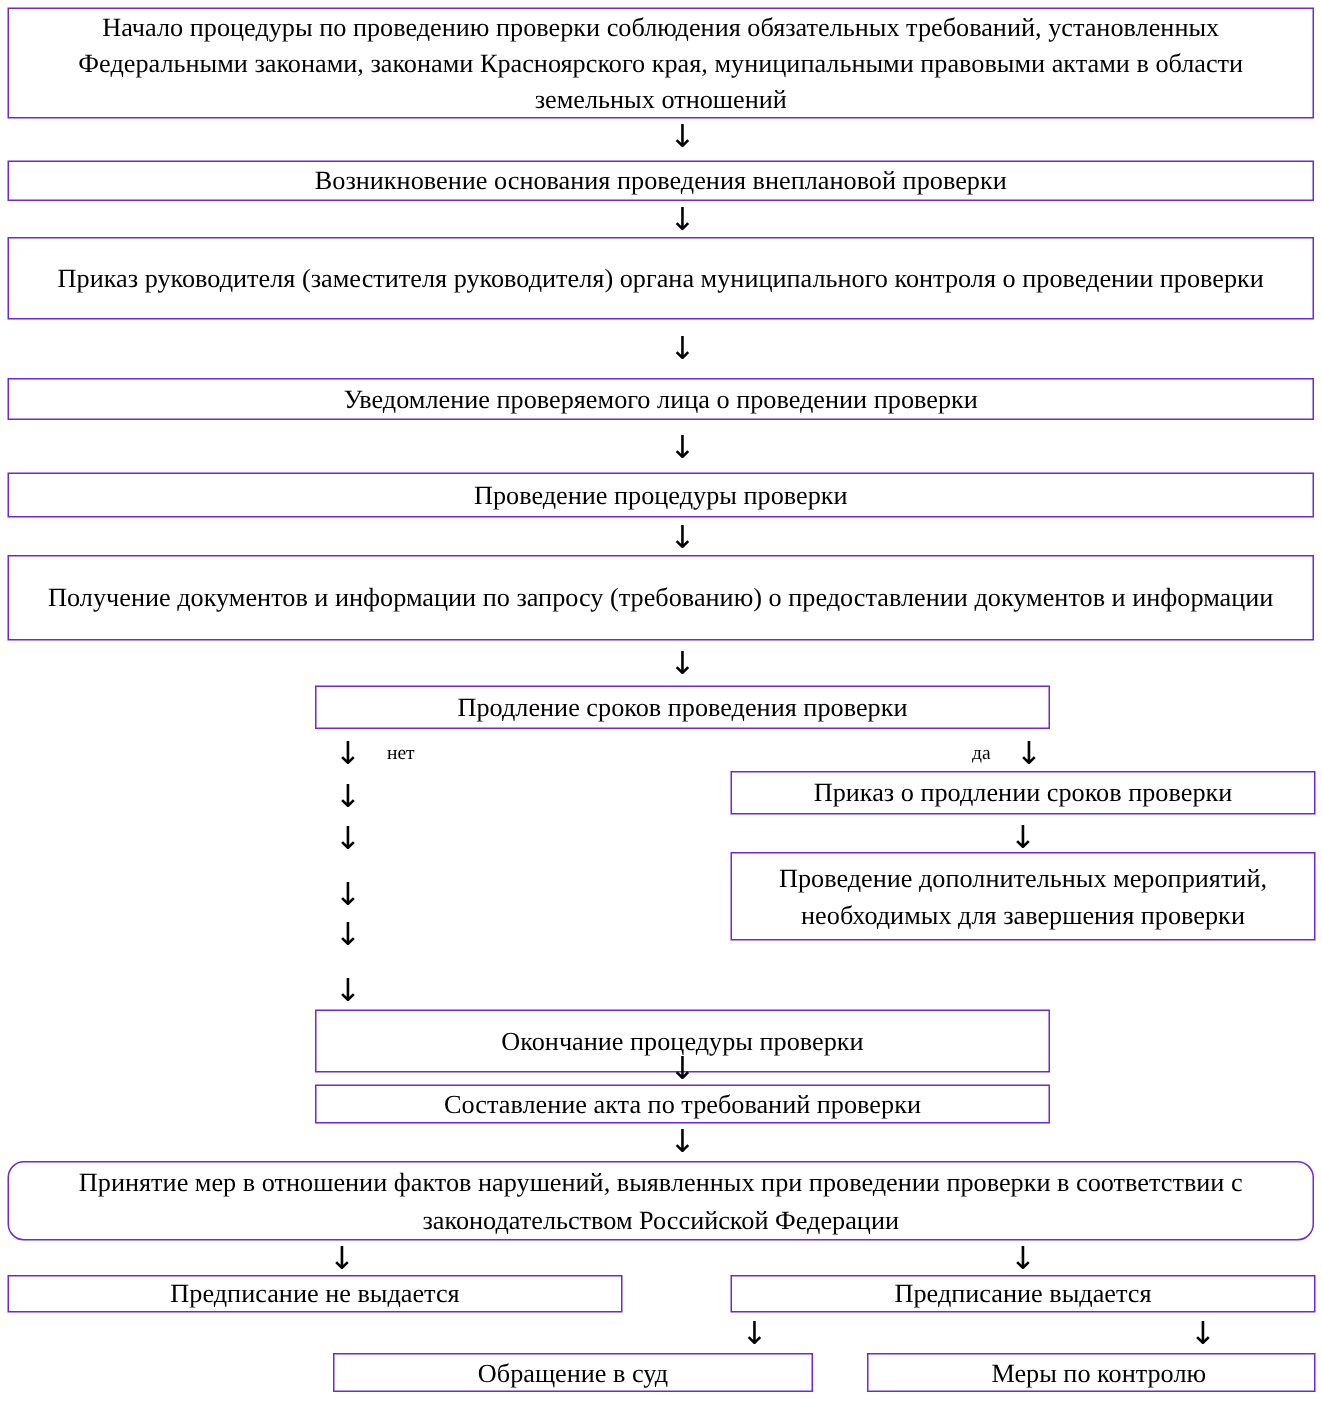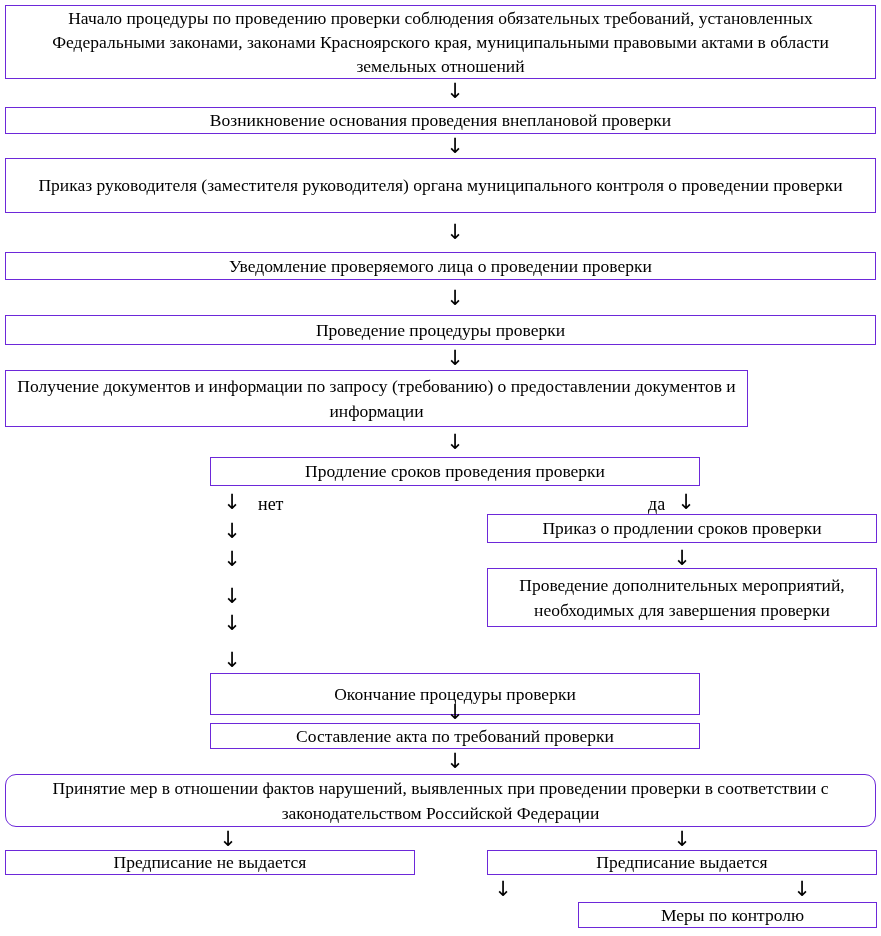--- a/index.html
+++ b/index.html
@@ -28,21 +28,21 @@
   .arrow {
     position: absolute;
     transform: translateX(-50%);
     font-size: 21px;
     line-height: 1;
     font-family: "DejaVu Sans", sans-serif;
     font-weight: 400;
   }
   .branch-label {
     position: absolute;
-    font-size: 18px;
+    font-size: 13px;
     line-height: 1;
   }
 </style>
 </head>
 <body>
 
 <div id="canvas">
 
   <div class="box" style="left:5px; top:5px; width:871px; height:74px;">Начало процедуры по проведению проверки соблюдения обязательных требований, установленных Федеральными законами, законами Красноярского края, муниципальными правовыми актами в области земельных отношений</div>
 
@@ -57,21 +57,21 @@
   <div class="arrow" style="left:455px; top:222px;">↓</div>
 
   <div class="box" style="left:5px; top:252px; width:871px; height:28px;">Уведомление проверяемого лица о проведении проверки</div>
 
   <div class="arrow" style="left:455px; top:288px;">↓</div>
 
   <div class="box" style="left:5px; top:315px; width:871px; height:30px;">Проведение процедуры проверки</div>
 
   <div class="arrow" style="left:455px; top:348px;">↓</div>
 
-  <div class="box" style="left:5px; top:370px; width:743px; height:57px;">Получение документов и информации по запросу (требованию) о предоставлении документов и информации</div>
+  <div class="box" style="left:5px; top:370px; width:871px; height:57px;">Получение документов и информации по запросу (требованию) о предоставлении документов и информации</div>
 
   <div class="arrow" style="left:455px; top:432px;">↓</div>
 
   <div class="box" style="left:210px; top:457px; width:490px; height:29px;">Продление сроков проведения проверки</div>
 
   <div class="arrow" style="left:232px; top:492px;">↓</div>
   <div class="branch-label" style="left:258px; top:495px;">нет</div>
 
   <div class="arrow" style="left:232px; top:521px;">↓</div>
   <div class="arrow" style="left:232px; top:549px;">↓</div>
@@ -101,16 +101,17 @@
   <div class="arrow" style="left:228px; top:829px;">↓</div>
   <div class="arrow" style="left:682px; top:829px;">↓</div>
 
   <div class="box" style="left:5px; top:850px; width:410px; height:25px;">Предписание не выдается</div>
 
   <div class="box" style="left:487px; top:850px; width:390px; height:25px;">Предписание выдается</div>
 
   <div class="arrow" style="left:503px; top:879px;">↓</div>
   <div class="arrow" style="left:802px; top:879px;">↓</div>
 
+  <div class="box" style="left:222px; top:902px; width:320px; height:26px;">Обращение в суд</div>
 
   <div class="box" style="left:578px; top:902px; width:299px; height:26px;padding-left:20px;">Меры по контролю</div>
 
 </div>
 
 </body></html>

